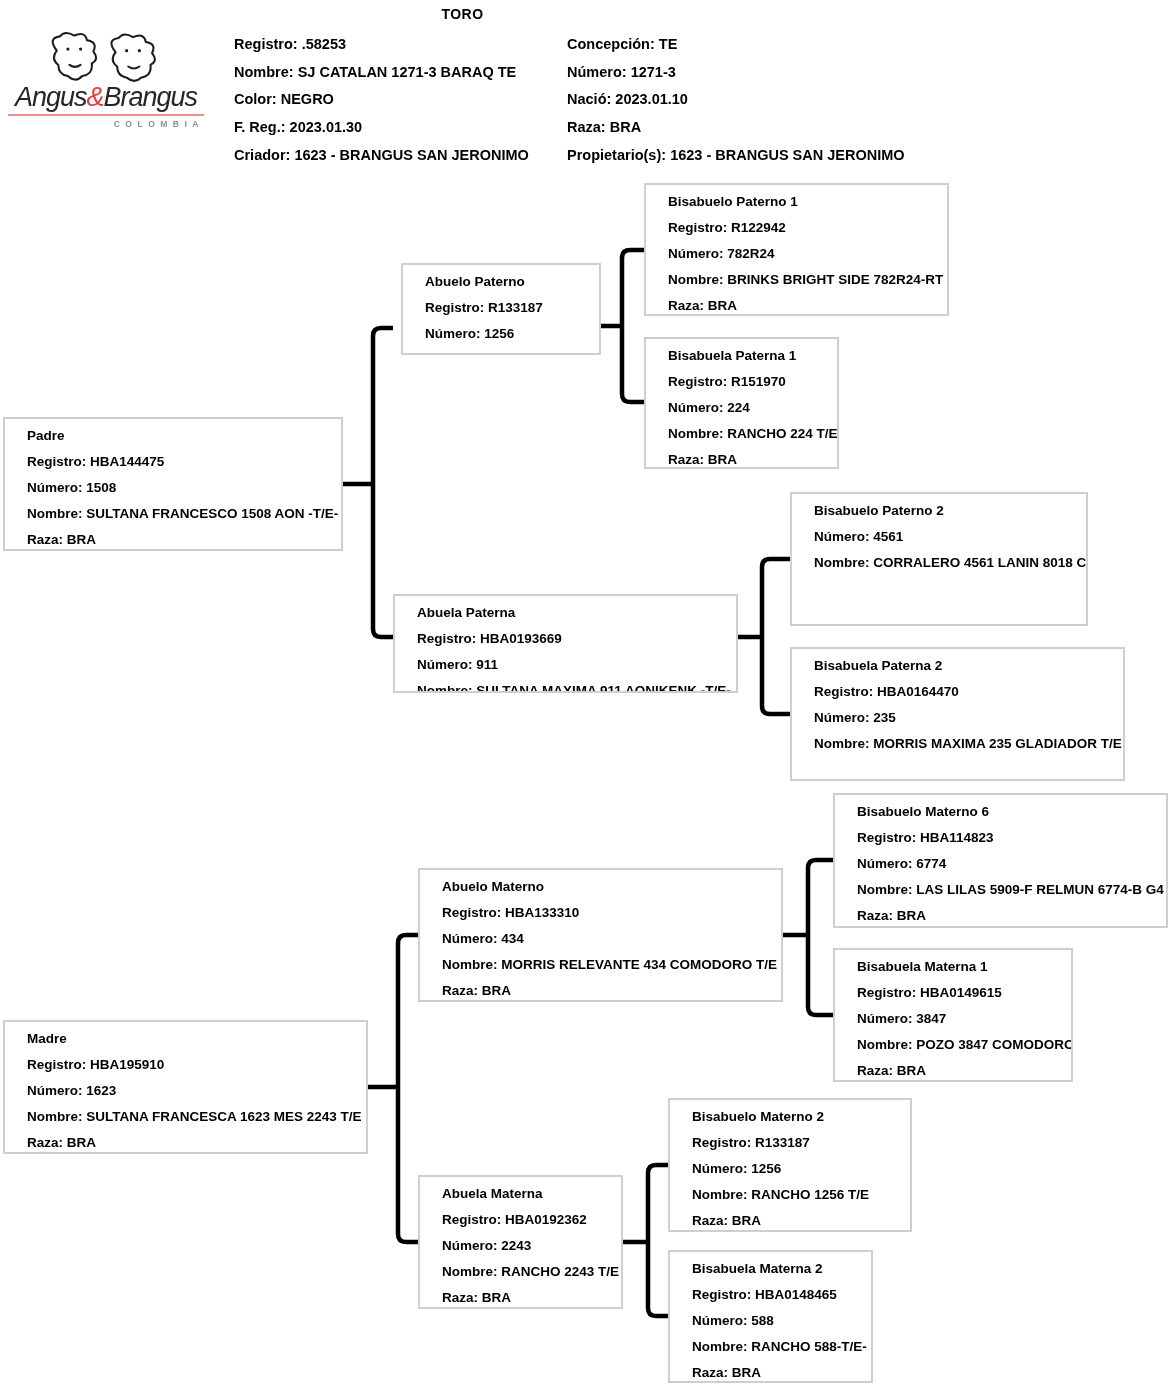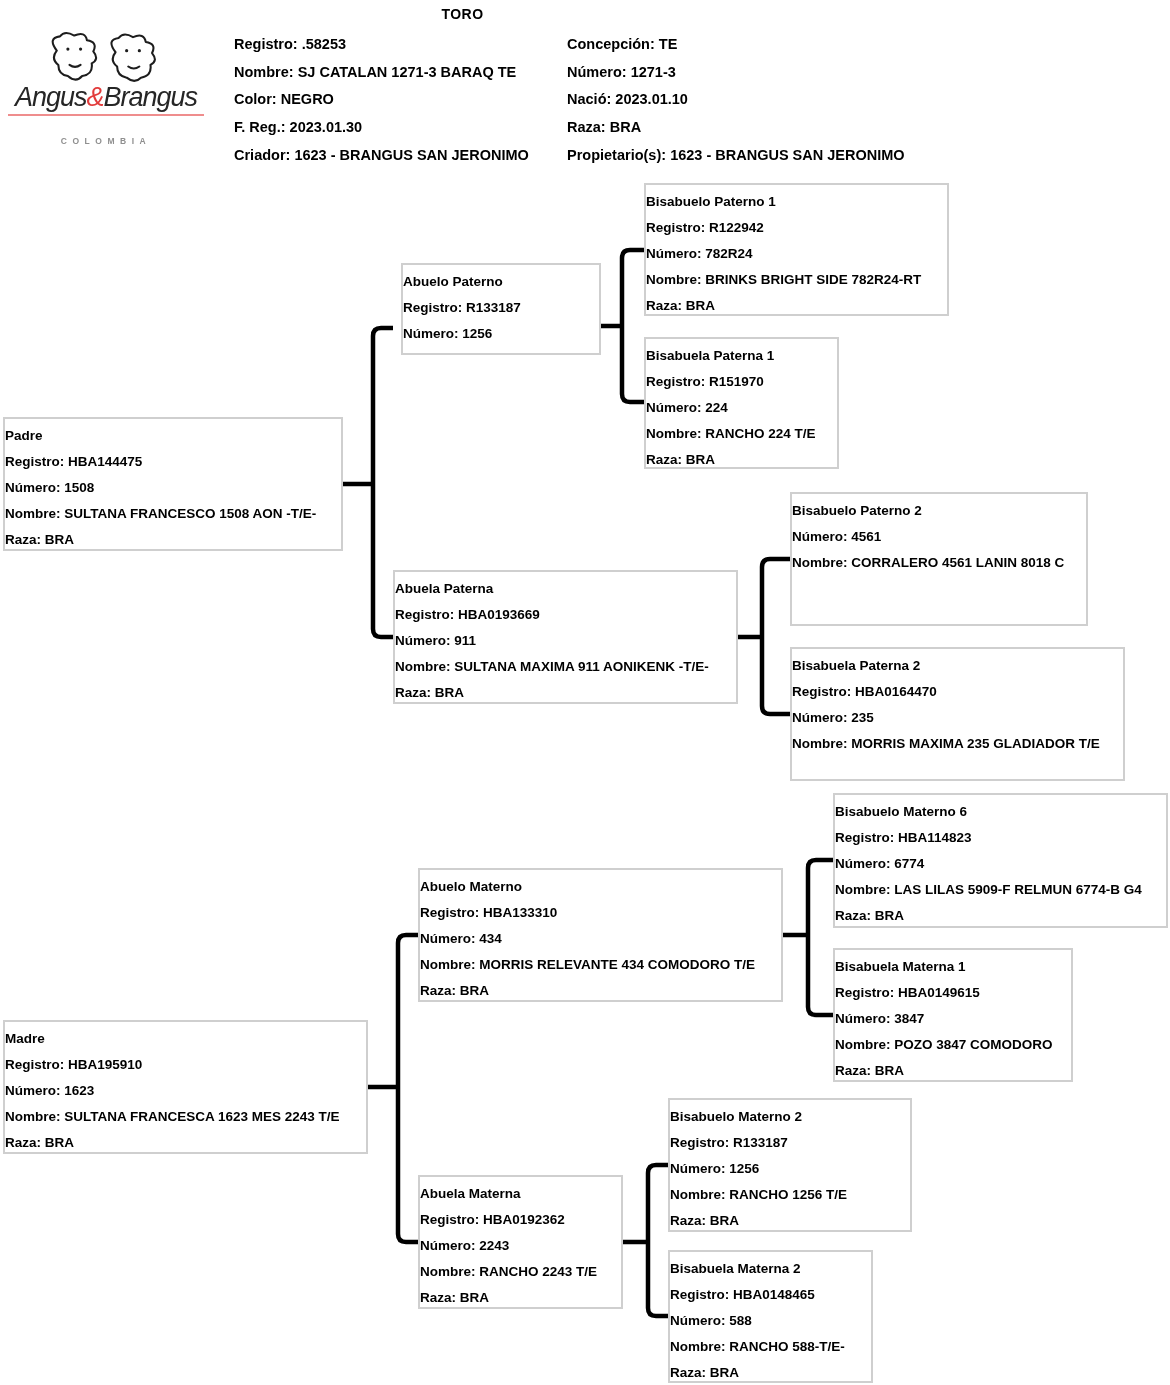--- a/index.html
+++ b/index.html
@@ -20,26 +20,26 @@
   .logo { position:absolute; left:8px; top:30px; width:196px; }
   .logo-heads { display:block; margin:0 auto; }
   .wordmark {
     font-style:italic; font-weight:normal; font-size:27px; letter-spacing:-1px;
     color:#262626; white-space:nowrap; line-height:1; text-align:center;
   }
   .wordmark .amp { font-style:italic; }
   .logo-underline { height:2px; margin-top:3px; }
   .colombia {
     font-size:8.5px; font-weight:bold; letter-spacing:5.5px;
-    text-align:center; margin-top:20px; color:#8f8f8f; white-space:nowrap;
+    text-align:right; margin-top:3px; color:#8f8f8f; white-space:nowrap;
   }
   
   .node {
     position:absolute; z-index:2; background:#fff; box-sizing:border-box;
-    border:2px solid #cfcfcf; padding:4px 9px 0 0;
+    border:2px solid #cfcfcf; padding:4px 9px 0 22px;
     font-size:13.5px; font-weight:bold; overflow:hidden;
   }
   .node-title, .node-line { line-height:26px; white-space:nowrap; }
   
   .connectors { position:absolute; left:0; top:0; z-index:1; }
   .connectors path { stroke:#000; stroke-width:4.5; fill:none; }
 </style>
 </head>
 <body>
 
@@ -98,21 +98,21 @@
       <div class="node-line"><span>Nombre: </span><span>SULTANA FRANCESCO 1508 AON -T/E-</span></div>
       <div class="node-line"><span>Raza: </span><span>BRA</span></div>
     </div>
   <div class="node" style="left:401px; top:263px;  width:200px; height:92px">
       <div class="node-title">Abuelo Paterno</div>
       <div class="node-line"><span>Registro: </span><span>R133187</span></div>
       <div class="node-line"><span>Número: </span><span>1256</span></div>
       <div class="node-line"><span>Nombre: </span><span>RANCHO 1256 T/E</span></div>
       <div class="node-line"><span>Raza: </span><span>BRA</span></div>
     </div>
-  <div class="node" style="left:393px; top:570px;  width:345px; height:134px">
+  <div class="node" style="left:393px; top:594px;  width:345px; height:99px">
       <div class="node-title">Abuela Paterna</div>
       <div class="node-line"><span>Registro: </span><span>HBA0193669</span></div>
       <div class="node-line"><span>Número: </span><span>911</span></div>
       <div class="node-line"><span>Nombre: </span><span>SULTANA MAXIMA 911 AONIKENK -T/E-</span></div>
       <div class="node-line"><span>Raza: </span><span>BRA</span></div>
     </div>
   <div class="node" style="left:644px; top:183px;  width:305px; height:133px">
       <div class="node-title">Bisabuelo Paterno 1</div>
       <div class="node-line"><span>Registro: </span><span>R122942</span></div>
       <div class="node-line"><span>Número: </span><span>782R24</span></div>

